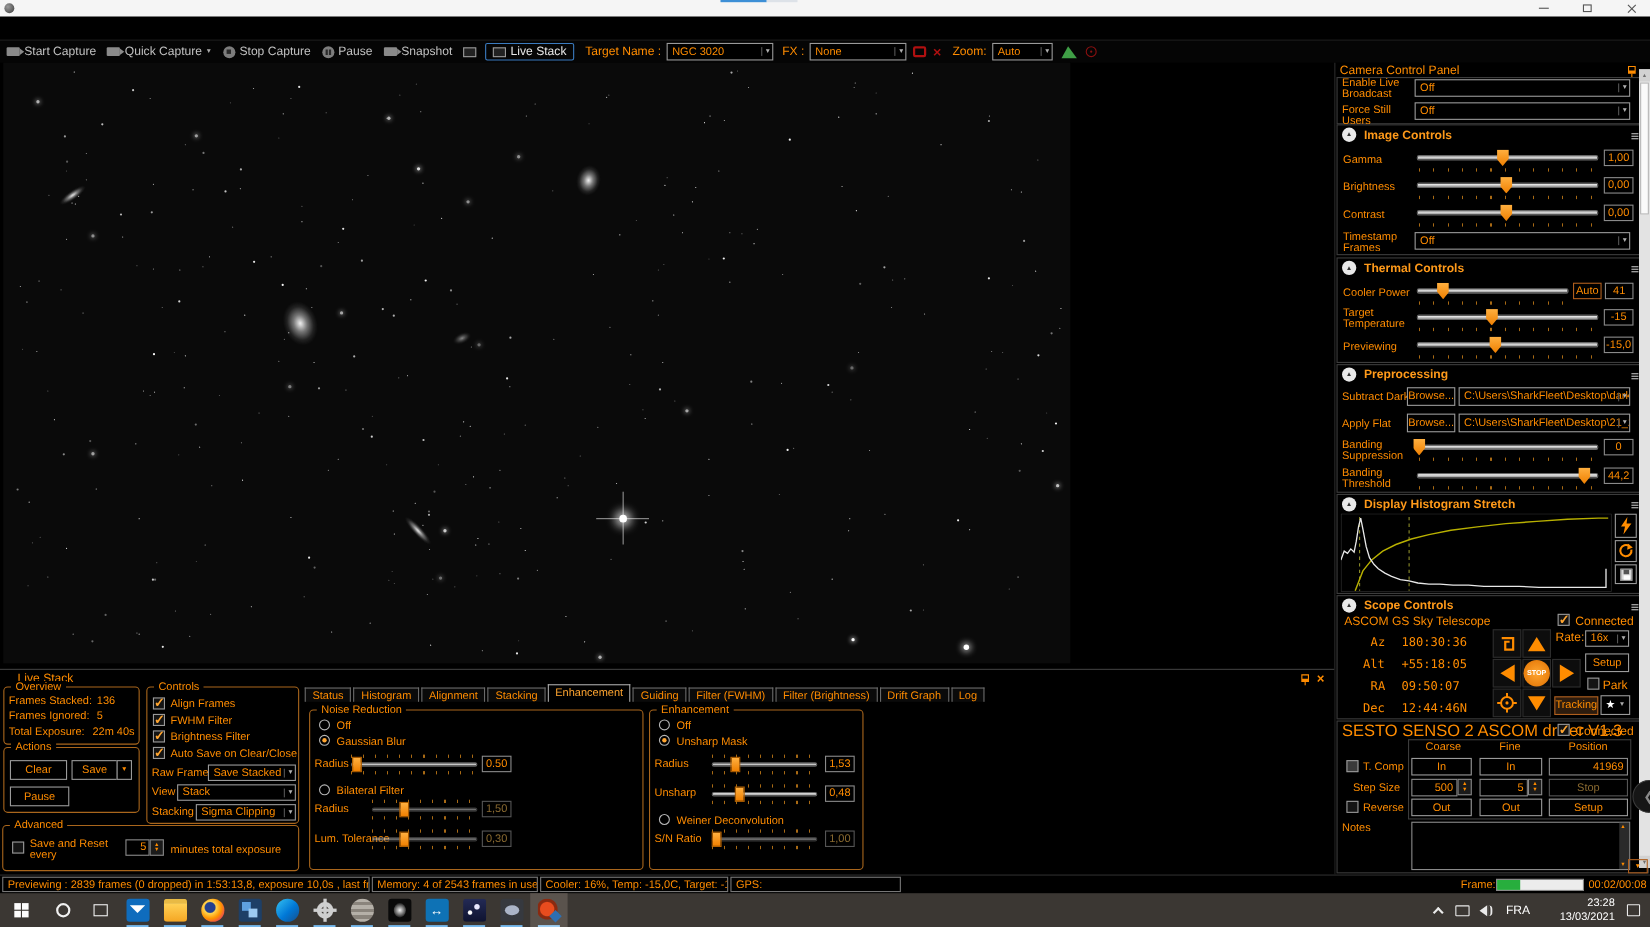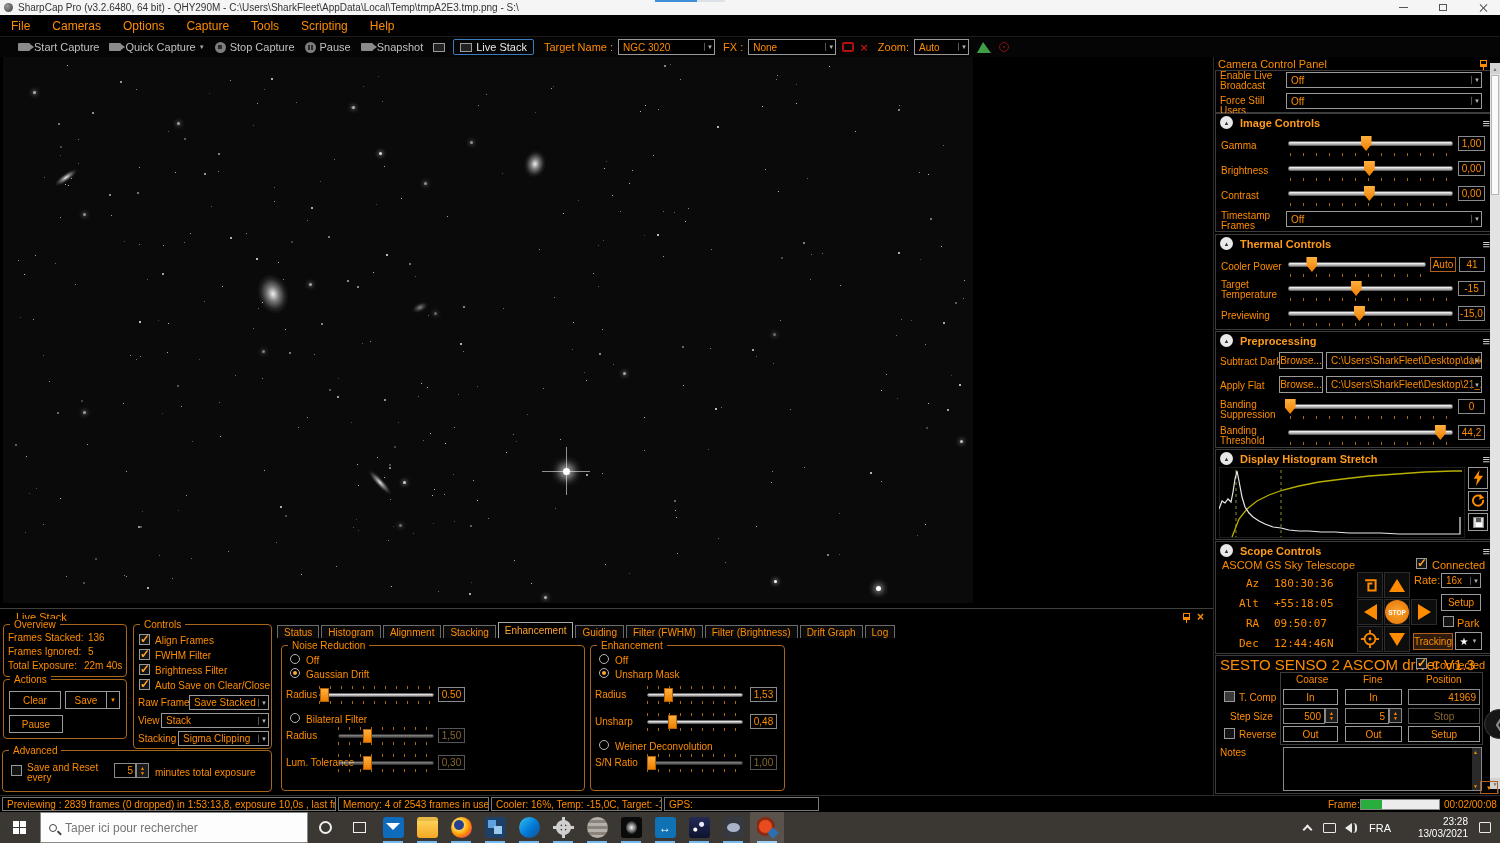--- a/index.html
+++ b/index.html
@@ -112,46 +112,36 @@
   .tile{width:21px;height:21px;border-radius:3px}
   .trayico{display:flex;align-items:center;justify-content:center;width:22px;height:31px;position:relative}
 </style>
 </head>
 <body>
 
 <div id="root">
 
   <div class="titlebar">
     <span class="appico"></span>
-    <span>SharpCap Pro (v3.2.6480, 64 bit) - QHY290M - C:\Users\SharkFleet\AppData\Local\Temp\tmpA2E3.tmp.png - S:\</span>
   </div>
   <div class="tb-progress"></div>
   <div class="tb-progress2"></div>
   <div class="winbtn wb-min">
       <span class="wb-bar"></span>
     </div>
   <div class="winbtn wb-max">
       <span class="wb-sq"></span>
     </div>
   <div class="winbtn wb-close">
       <span class="wb-x"></span>
     </div>
 
-  <div class="menubar">
-    <span class="menuitem">File</span>
-    <span class="menuitem">Cameras</span>
-    <span class="menuitem">Options</span>
-    <span class="menuitem">Capture</span>
-    <span class="menuitem">Tools</span>
-    <span class="menuitem">Scripting</span>
-    <span class="menuitem">Help</span>
-  </div>
 
   <div class="toolbar">
-    <div class="tbgroup" style="margin-left:18px">
+    <div class="tbgroup" style="margin-left:6px">
       <span class="ico-cam"></span>
       <span>Start Capture</span>
     </div>
     <div class="tbgroup">
       <span class="ico-cam"></span>
       <span>Quick Capture</span>
         <span class="caret">▼</span>
     </div>
     <div class="tbgroup">
       <span class="ico-circ">
@@ -863,21 +853,21 @@
       <span class="tab">Filter (Brightness)</span>
       <span class="tab">Drift Graph</span>
       <span class="tab">Log</span>
     </div>
 
     <div class="grp" style="left:281px;top:36px;width:304px;height:146px">
       <span class="legend">Noise Reduction</span>
       <span class="radio" style="position:absolute;left:8px;top:8px"></span>
       <span class="clabel" style="left:24px;top:10px">Off</span>
       <span class="radio sel" style="position:absolute;left:8px;top:22px"></span>
-      <span class="clabel" style="left:24px;top:24px">Gaussian Drift</span>
+      <span class="clabel" style="left:24px;top:24px">Gaussian Blur</span>
       <span class="clabel" style="left:4px;top:44px">Radius</span>
       <div class="eslider" style="left:37px;top:40px;width:115px">
         <div class="etickstop"></div>
           <div class="etrack"></div>
           <div class="ethumb" style="left:4%"></div>
           <div class="eticksbot"></div>
       </div>
       <div class="valbox" style="left:156px;top:41px;width:27px">0.50</div>
       <span class="radio" style="position:absolute;left:8px;top:67px"></span>
       <span class="clabel" style="left:24px;top:69px">Bilateral Filter</span>
@@ -952,24 +942,20 @@
 
   <div id="taskbar">
     <div class="startbtn">
       <span class="winlogo">
           <div></div>
           <div></div>
           <div></div>
           <div></div>
         </span>
     </div>
-    <div class="searchbox">
-      <span class="mag"></span>
-      <input placeholder="Taper ici pour rechercher" style="">
-    </div>
     <div class="tbico">
         <span style="width:13px;height:13px;border:2px solid #f0f0f0;border-radius:50%"></span>
       </div>
     <div class="tbico">
         <span style="width:13px;height:11px;border:1.5px solid #f0f0f0"></span>
       </div>
     <div class="tbico">
         <span class="tile" style="background:#0f6cbd;position:relative">
           <span style="position:absolute;left:3px;top:6px;width:0;height:0;border-left:7.5px solid transparent;border-right:7.5px solid transparent;border-top:7px solid #fff"></span>
         </span>

